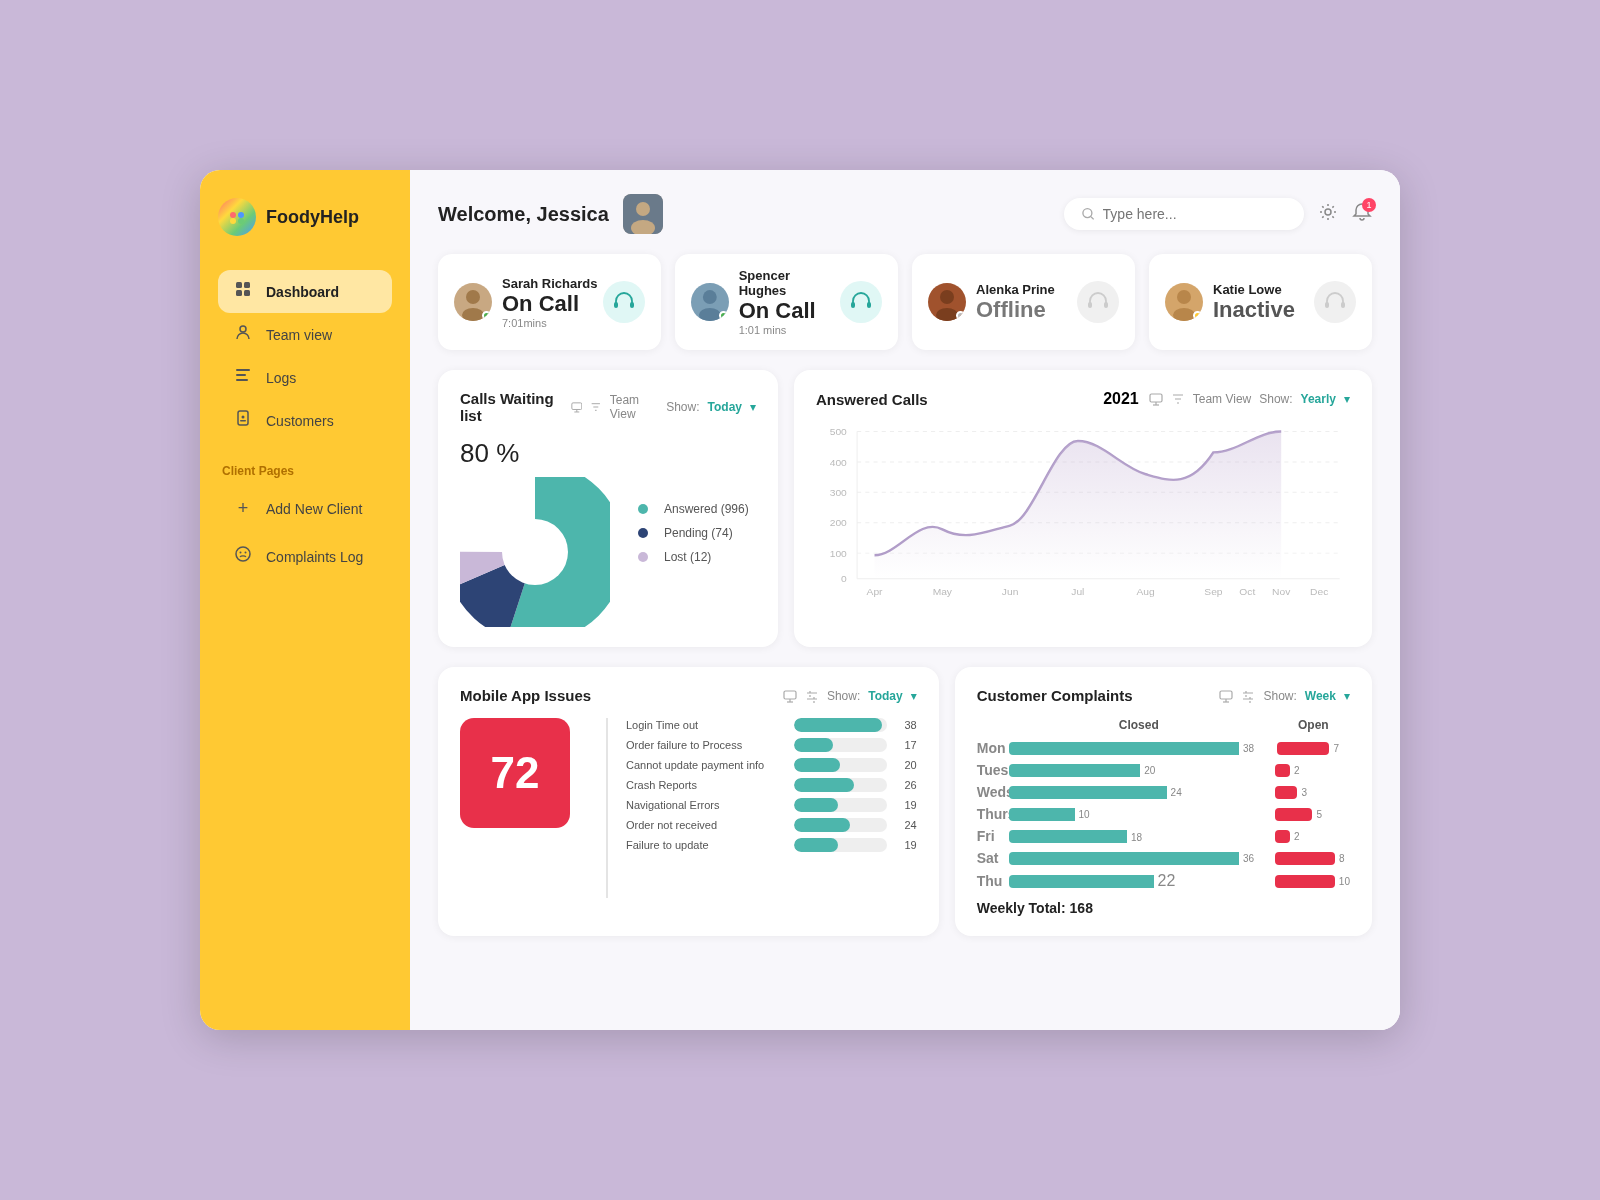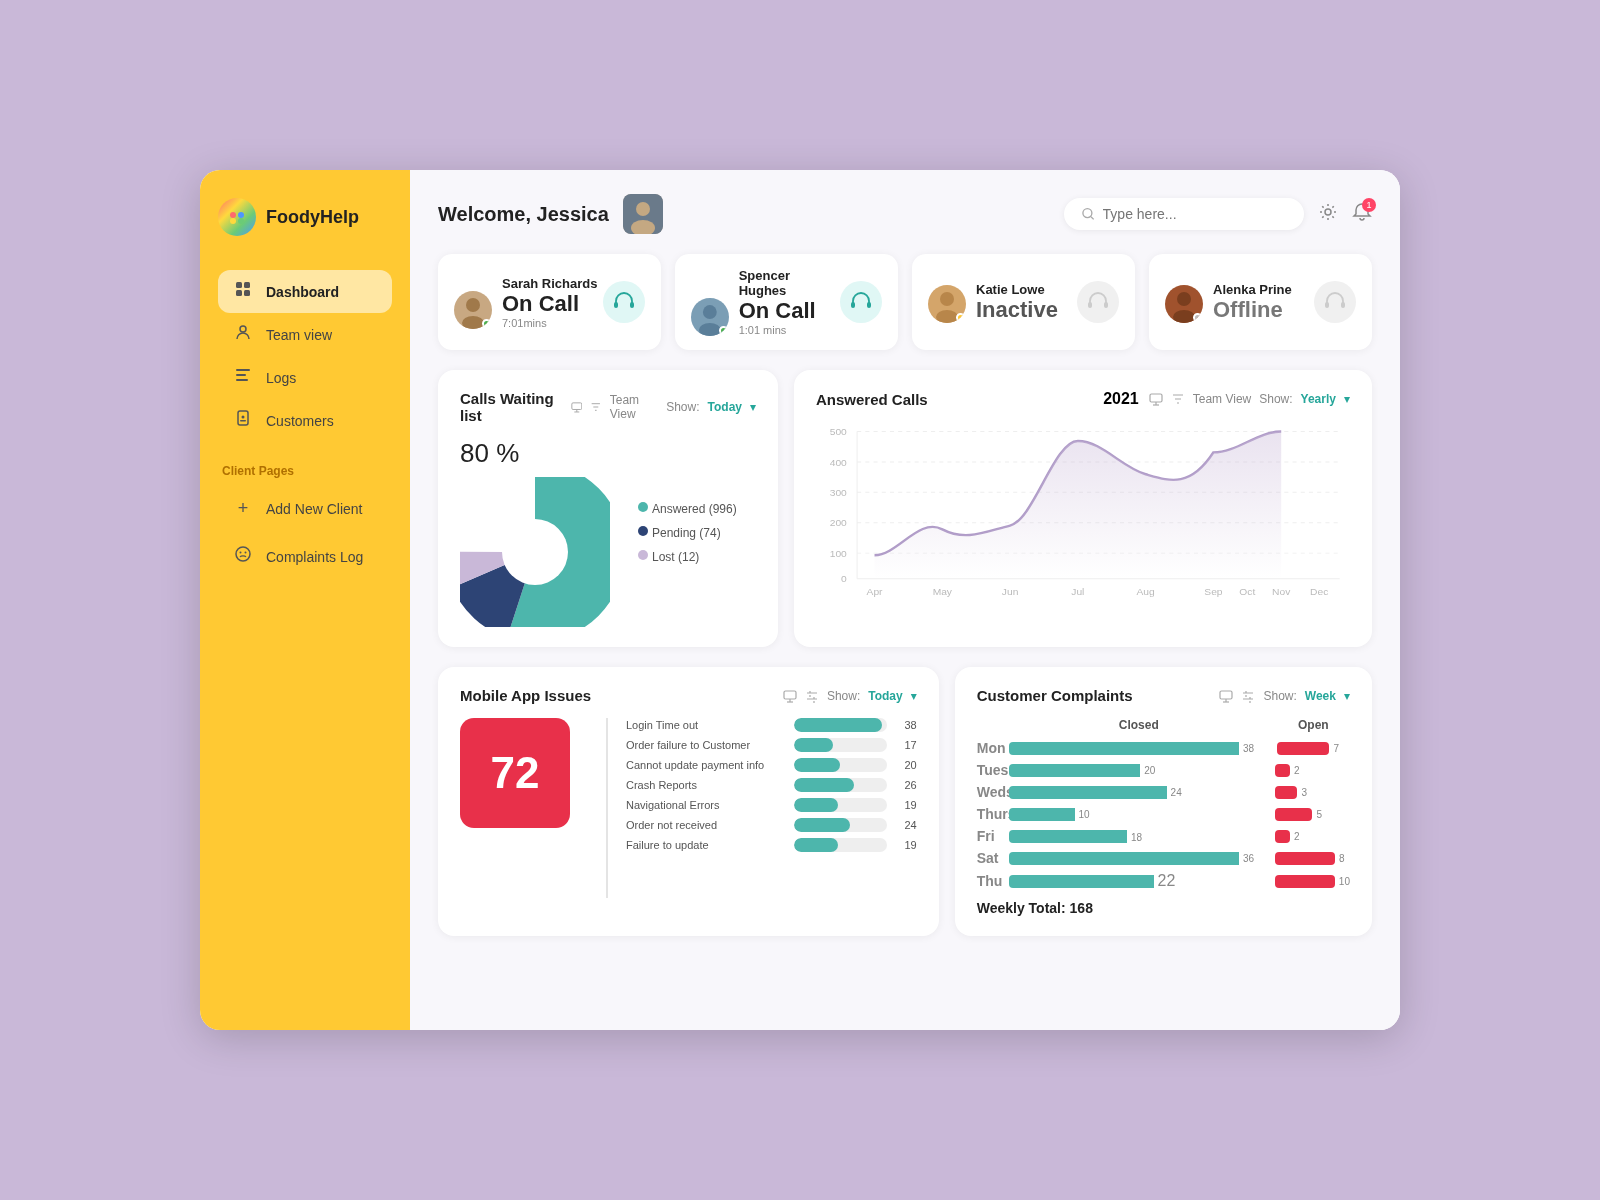--- a/index.html
+++ b/index.html
@@ -159,21 +159,21 @@
     }
     .agent-card {
       background: #fff;
       border-radius: 14px;
       padding: 14px 16px;
       display: flex;
       align-items: center;
       justify-content: space-between;
       box-shadow: 0 1px 8px rgba(0,0,0,0.06);
     }
-    .agent-info { display: flex; align-items: flex-end; gap: 10px; }
+    .agent-info { display: flex; align-items: center; gap: 10px; }
     .agent-avatar {
       width: 38px; height: 38px; border-radius: 50%;
       background: #ddd;
       display: flex; align-items: center; justify-content: center;
       font-size: 16px;
       overflow: hidden;
       position: relative;
     }
     .agent-avatar .status-dot {
       position: absolute;
@@ -231,21 +231,21 @@
     
     .pie-section {
       display: flex;
       align-items: center;
       gap: 20px;
     }
     .pie-pct { font-size: 26px; font-weight: 400; color: #222; margin-bottom: 8px; }
     .pie-wrap { position: relative; width: 150px; height: 150px; }
     .pie-wrap svg { width: 150px; height: 150px; }
     .legend { display: flex; flex-direction: column; gap: 10px; margin-left: 8px; }
-    .legend-item { display: flex; align-items: flex-start; gap: 4px; font-size: 12px; color: #555; }
+    .legend-item { display: flex; align-items: center; gap: 16px; font-size: 12px; color: #555; }
     .legend-dot { width: 10px; height: 10px; border-radius: 50%; }
     .legend-dot.answered { background: #4db6ac; }
     .legend-dot.pending { background: #2d4475; }
     .legend-dot.lost { background: #c9b8d8; }
     
     .line-chart-area { position: relative; height: 200px; }
     .line-chart-area svg { width: 100%; height: 100%; }
     .chart-year { font-size: 16px; font-weight: 700; color: #000000; }
     
     .bottom-row {
@@ -458,56 +458,56 @@
           <svg width="22" height="22" viewBox="0 0 22 22" fill="none">
             <path d="M3 12V10a8 8 0 0116 0v2" stroke="#26a69a" stroke-width="1.8"></path>
             <rect x="1" y="11" width="4" height="6" rx="2" fill="#26a69a"></rect>
             <rect x="17" y="11" width="4" height="6" rx="2" fill="#26a69a"></rect>
           </svg>
         </div>
       </div>
 
       <div class="agent-card">
         <div class="agent-info">
-          <div class="agent-avatar" style="background:#d4a56a;">
+          <div class="agent-avatar" style="background:#a0522d;">
             <svg width="38" height="38" viewBox="0 0 38 38">
-                <circle cx="19" cy="14" r="7" fill="#b8864a"></circle>
-                <ellipse cx="19" cy="32" rx="11" ry="7" fill="#b8864a"></ellipse>
-              </svg>
-            <div class="status-dot yellow"></div>
+                <circle cx="19" cy="14" r="7" fill="#7a3e1e"></circle>
+                <ellipse cx="19" cy="32" rx="11" ry="7" fill="#7a3e1e"></ellipse>
+              </svg>
+            <div class="status-dot gray"></div>
           </div>
           <div>
-            <div class="agent-name">Katie Lowe</div>
-            <div class="agent-status inactive">
-              <span>Inactive</span>
+            <div class="agent-name">Alenka Prine</div>
+            <div class="agent-status offline">
+              <span>Offline</span>
             </div>
           </div>
         </div>
         <div class="headset-icon-wrap gray">
           <svg width="22" height="22" viewBox="0 0 22 22" fill="none">
             <path d="M3 12V10a8 8 0 0116 0v2" stroke="#ccc" stroke-width="1.8"></path>
             <rect x="1" y="11" width="4" height="6" rx="2" fill="#ccc"></rect>
             <rect x="17" y="11" width="4" height="6" rx="2" fill="#ccc"></rect>
           </svg>
         </div>
       </div>
 
       <div class="agent-card">
         <div class="agent-info">
-          <div class="agent-avatar" style="background:#a0522d;">
+          <div class="agent-avatar" style="background:#d4a56a;">
             <svg width="38" height="38" viewBox="0 0 38 38">
-                <circle cx="19" cy="14" r="7" fill="#7a3e1e"></circle>
-                <ellipse cx="19" cy="32" rx="11" ry="7" fill="#7a3e1e"></ellipse>
-              </svg>
-            <div class="status-dot gray"></div>
+                <circle cx="19" cy="14" r="7" fill="#b8864a"></circle>
+                <ellipse cx="19" cy="32" rx="11" ry="7" fill="#b8864a"></ellipse>
+              </svg>
+            <div class="status-dot yellow"></div>
           </div>
           <div>
-            <div class="agent-name">Alenka Prine</div>
-            <div class="agent-status offline">
-              <span>Offline</span>
+            <div class="agent-name">Katie Lowe</div>
+            <div class="agent-status inactive">
+              <span>Inactive</span>
             </div>
           </div>
         </div>
         <div class="headset-icon-wrap gray">
           <svg width="22" height="22" viewBox="0 0 22 22" fill="none">
             <path d="M3 12V10a8 8 0 0116 0v2" stroke="#ccc" stroke-width="1.8"></path>
             <rect x="1" y="11" width="4" height="6" rx="2" fill="#ccc"></rect>
             <rect x="17" y="11" width="4" height="6" rx="2" fill="#ccc"></rect>
           </svg>
         </div>
@@ -651,21 +651,21 @@
           <div style="flex:1;">
 
             <div class="bar-list-item">
               <span class="bar-list-label">Login Time out</span>
               <div class="bar-outer">
                   <div class="bar-inner" style="width:95%"></div>
                 </div>
               <span class="bar-value">38</span>
             </div>
             <div class="bar-list-item">
-              <span class="bar-list-label">Order failure to Customer</span>
+              <span class="bar-list-label">Order failure to Process</span>
               <div class="bar-outer">
                   <div class="bar-inner" style="width:42.5%"></div>
                 </div>
               <span class="bar-value">17</span>
             </div>
             <div class="bar-list-item">
               <span class="bar-list-label">Cannot update payment info</span>
               <div class="bar-outer">
                   <div class="bar-inner" style="width:50%"></div>
                 </div>

